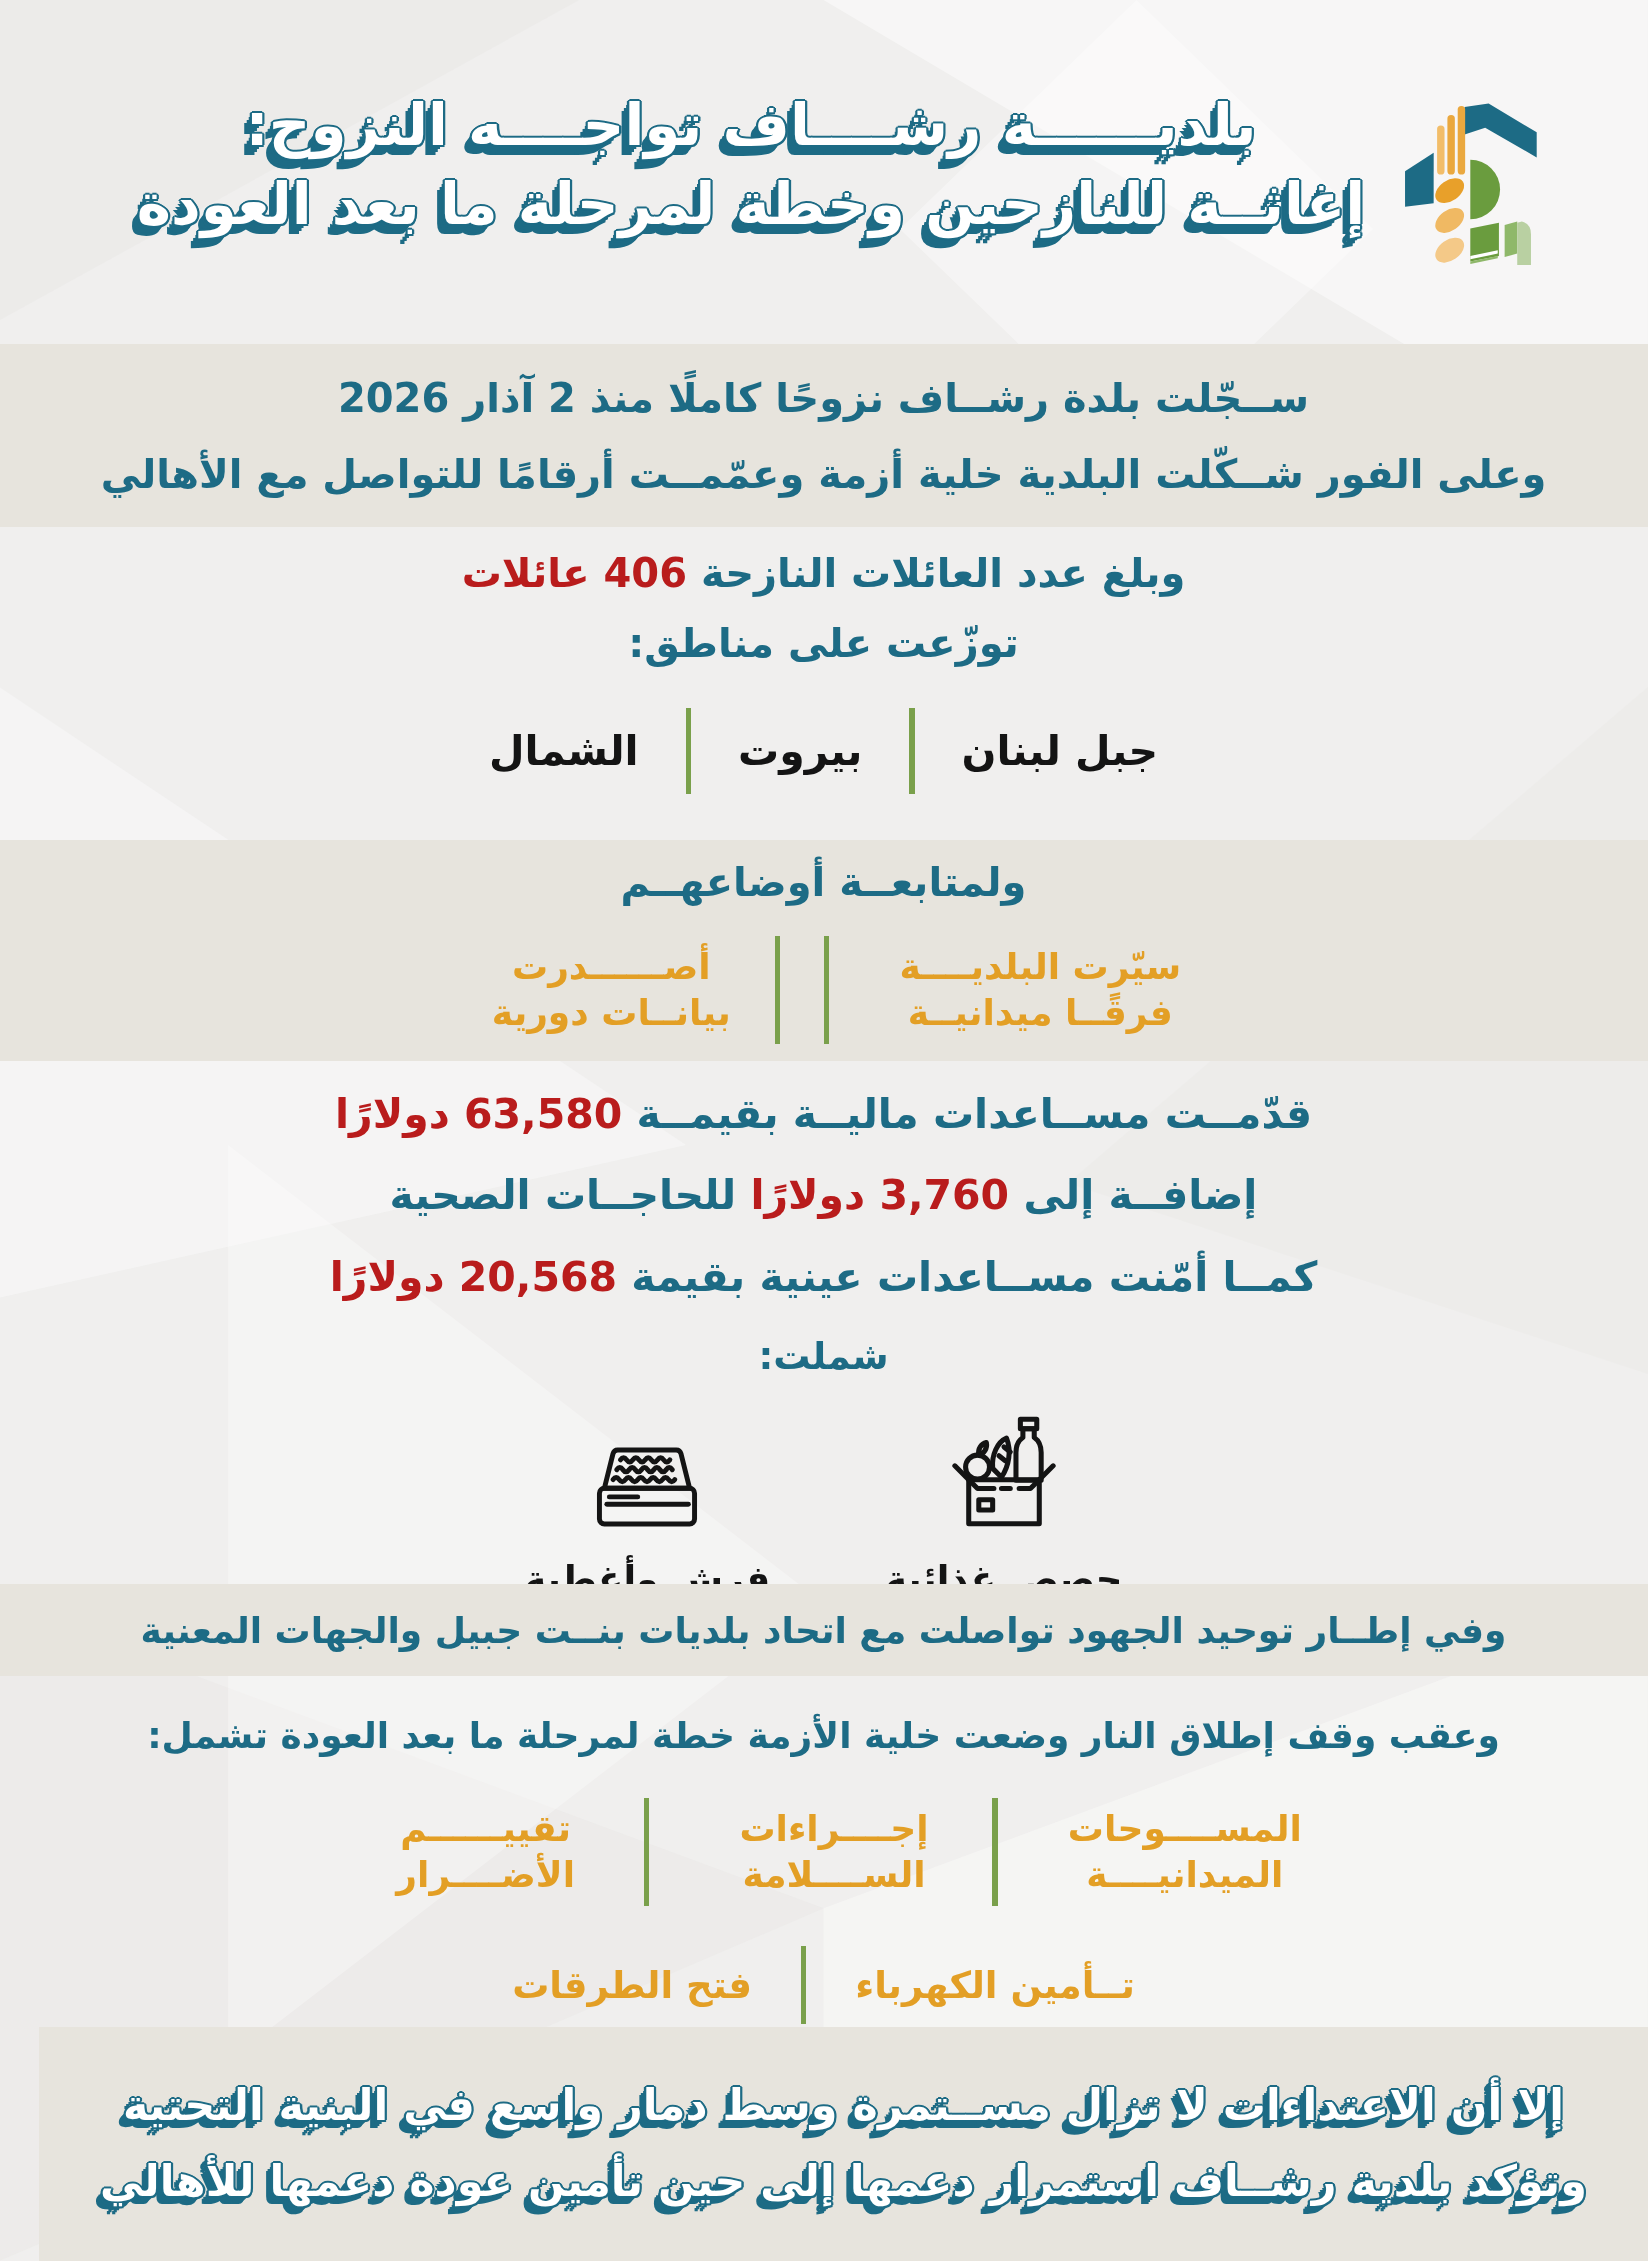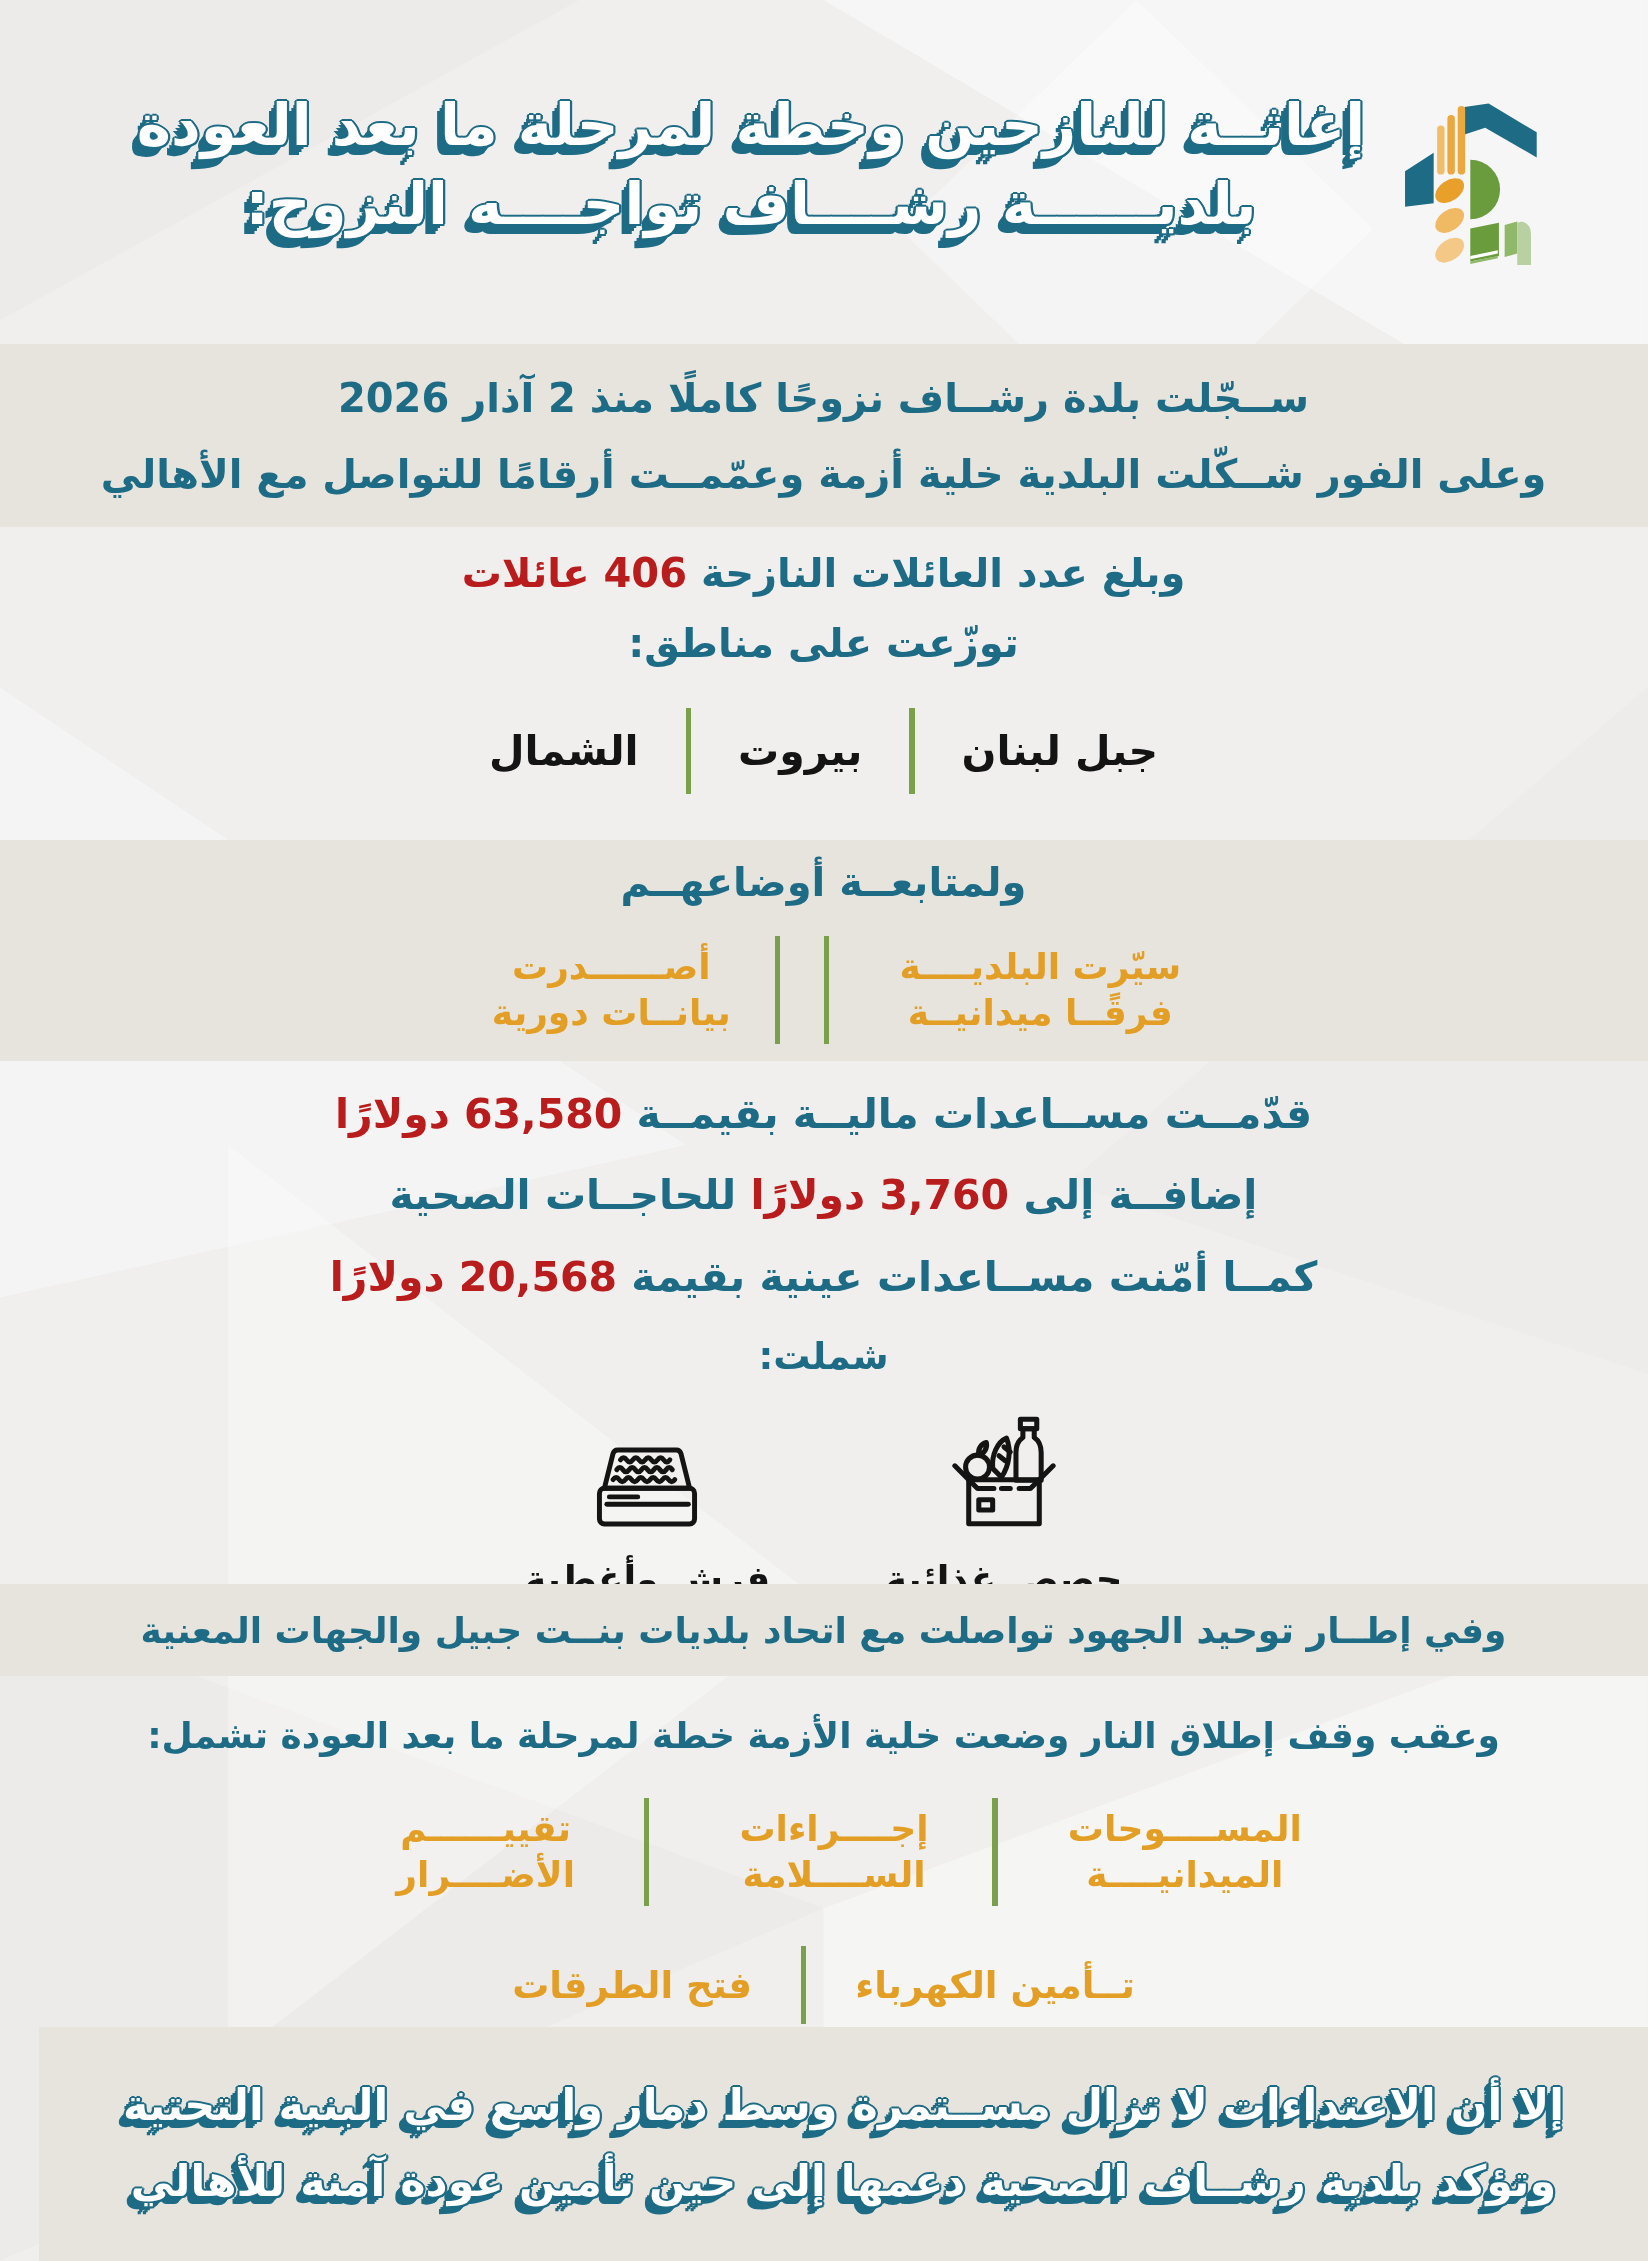--- a/index.html
+++ b/index.html
@@ -97,22 +97,22 @@
     <polygon points="2160,900 1400,1550 2160,1800" fill="#ebeae8" opacity="0.55"></polygon>
     <polygon points="0,2100 1080,2500 0,2962" fill="#e9e8e6" opacity="0.5"></polygon>
     <polygon points="1080,2500 2160,2100 2160,2962 1080,2962" fill="#f8f8f7" opacity="0.6"></polygon>
     <polygon points="300,1500 1080,2100 300,2700" fill="#ffffff" opacity="0.3"></polygon>
   </svg>
 
   <div class="content">
 
     <header class="header">
       <div class="title">
+        <div class="title-line">بلديــــــة رشــــاف تواجــــه النزوح:</div>
         <div class="title-line">إغاثــة للنازحين وخطة لمرحلة ما بعد العودة</div>
-        <div class="title-line">بلديــــــة رشــــاف تواجــــه النزوح:</div>
       </div>
       <div class="logo">
         <svg width="229" height="237" viewBox="0 0 200 207">
 
           <polygon points="66,28 87,25 129,50 129,72 84,46 66,52" fill="#1d6b85"></polygon>
           <polygon points="14,84 39,68 39,112 14,115" fill="#1d6b85"></polygon>
 
           <rect x="42" y="44" width="6.5" height="43" rx="3.2" fill="#f2bd69"></rect>
           <rect x="51" y="35" width="6.5" height="52" rx="3.2" fill="#eaa83f"></rect>
           <rect x="60" y="27" width="6.5" height="60" rx="3.2" fill="#eaa83f"></rect>
@@ -254,18 +254,18 @@
 
       <div class="plan-row2">
         <span class="one-line-item">تــأمين الكهرباء</span>
         <span class="vdiv h100"></span>
         <span class="one-line-item">فتح الطرقات</span>
       </div>
     </section>
 
     <footer class="footer">
       <p class="footer-line">إلا أن الاعتداءات لا تزال مســتمرة وسط دمار واسع في البنية التحتية</p>
-      <p class="footer-line">وتؤكد بلدية رشــاف الصحية دعمها إلى حين تأمين عودة آمنة للأهالي</p>
+      <p class="footer-line">وتؤكد بلدية رشــاف استمرار دعمها إلى حين تأمين عودة دعمها للأهالي</p>
     </footer>
 
   </div>
 </div>
 
 
 </body></html>

